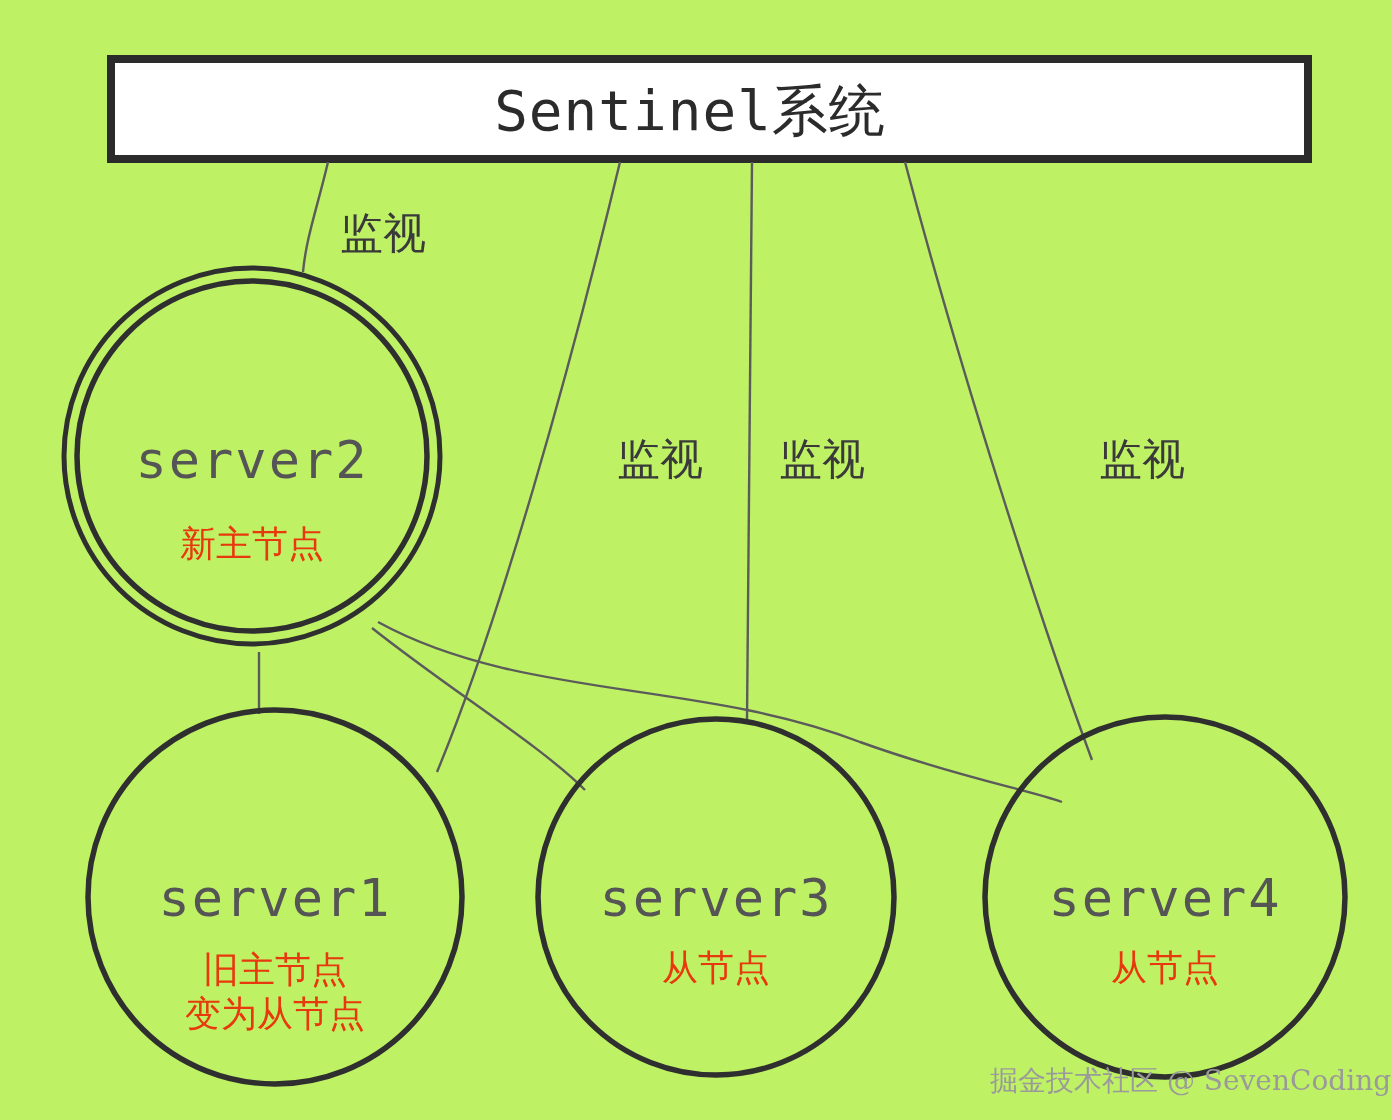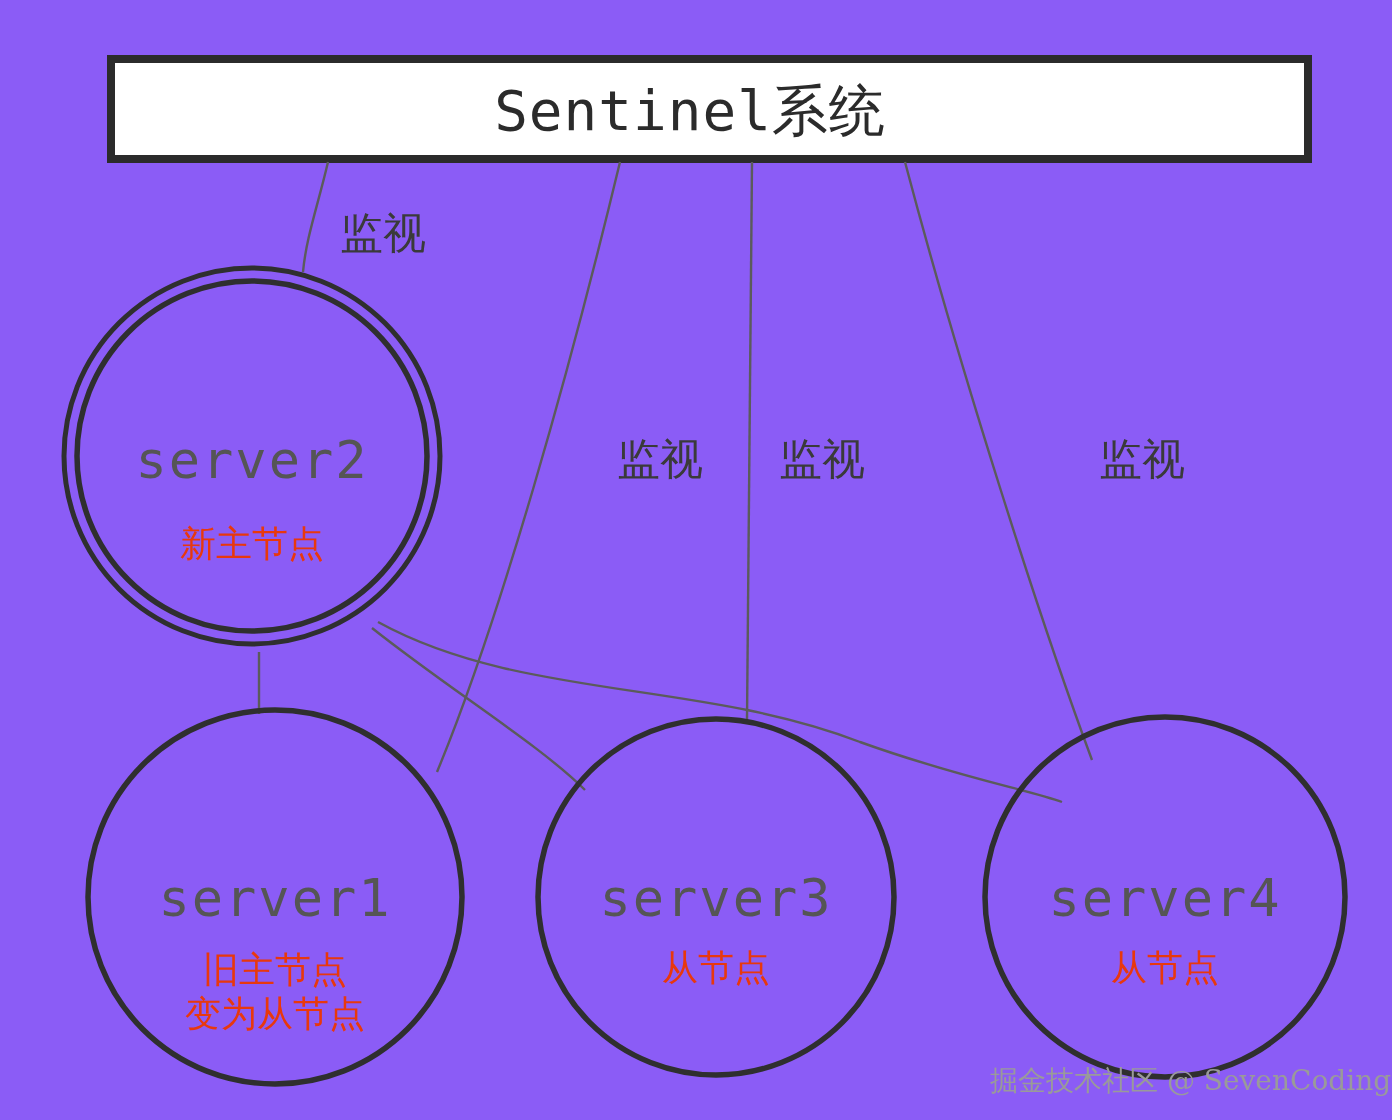--- a/index.html
+++ b/index.html
@@ -7,21 +7,21 @@
     padding: 0;
     background: #ffffff;
   }
   body {
     font-family: "Liberation Sans", sans-serif;
   }
   #stage {
     position: relative;
     width: 1392px;
     height: 1120px;
-    background: #8b5cf6;
+    background: #bef264;
     overflow: hidden;
   }
   #diagram-svg {
     position: absolute;
     left: 0;
     top: 0;
     width: 1392px;
     height: 1120px;
   }
   .node-label {

